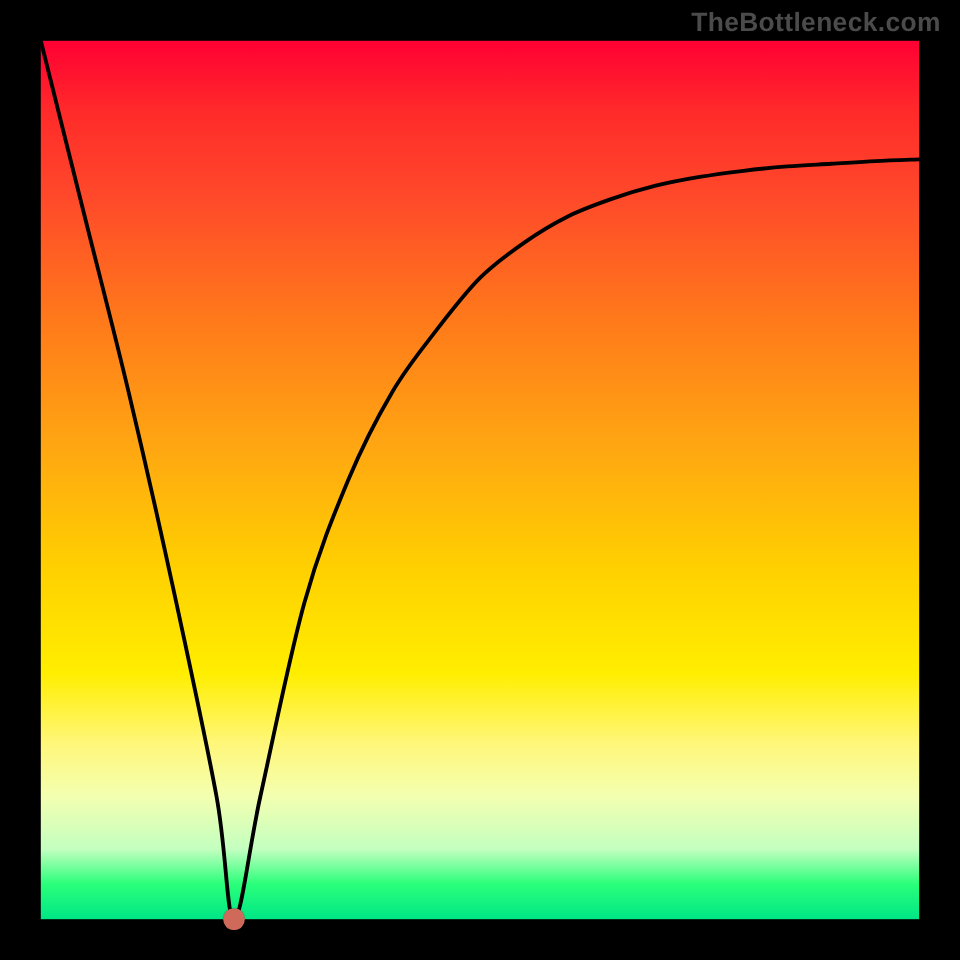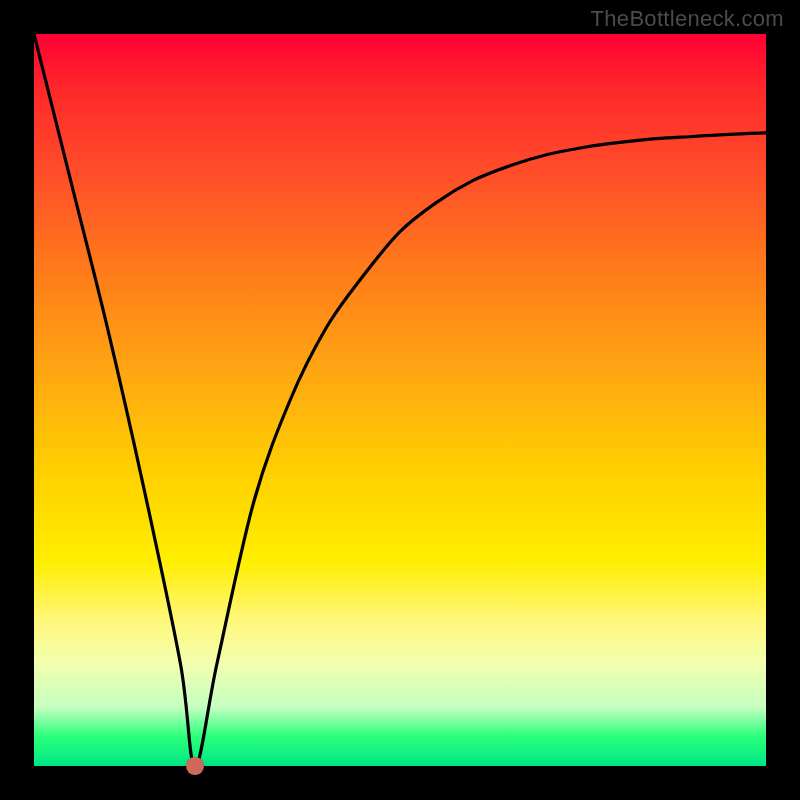--- a/index.html
+++ b/index.html
@@ -38,21 +38,21 @@
       #00e686 100%
     );
   }
   .watermark {
     position: absolute;
     top: 6px;
     right: 16px;
     color: #4b4b4b;
     font-size: 22px;
     letter-spacing: 0.3px;
-    font-weight: 400;
+    font-weight: 700;
     user-select: none;
   }
   .curve-svg {
     position: absolute;
     left: 0;
     top: 0;
     width: 100%;
     height: 100%;
     overflow: visible;
   }

